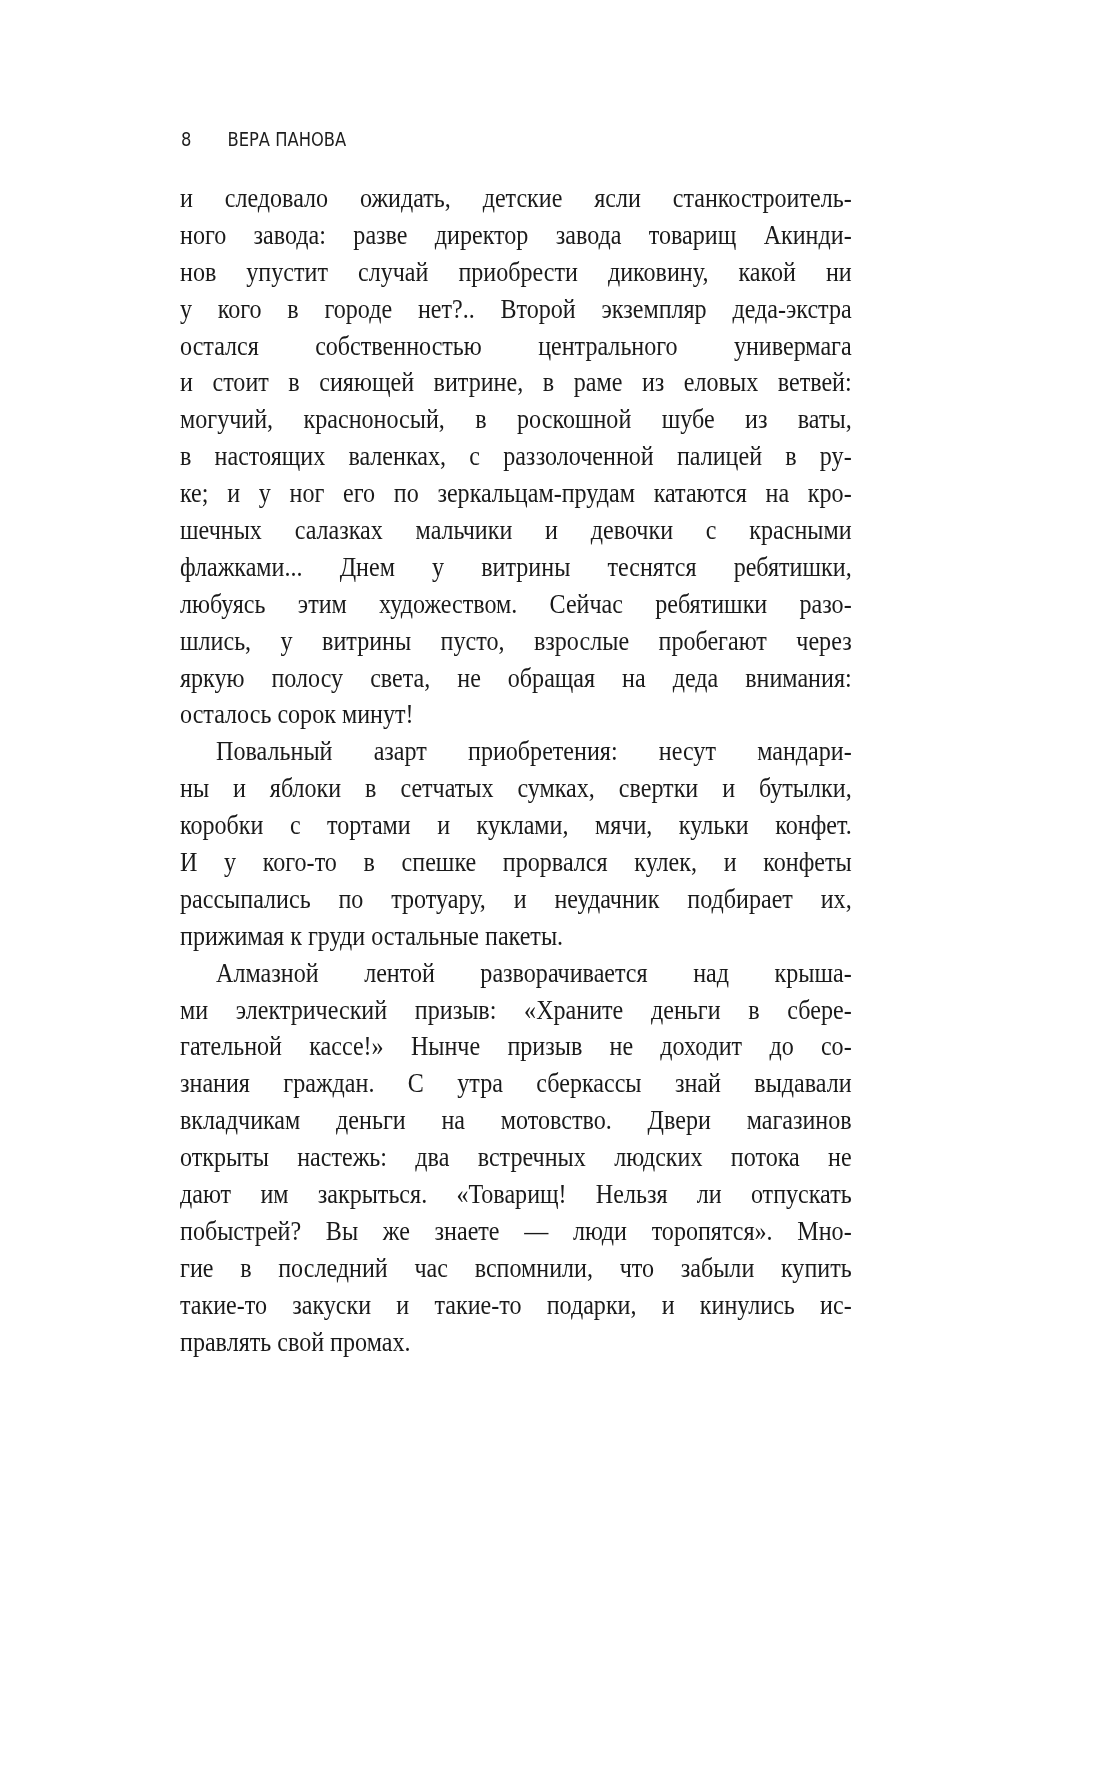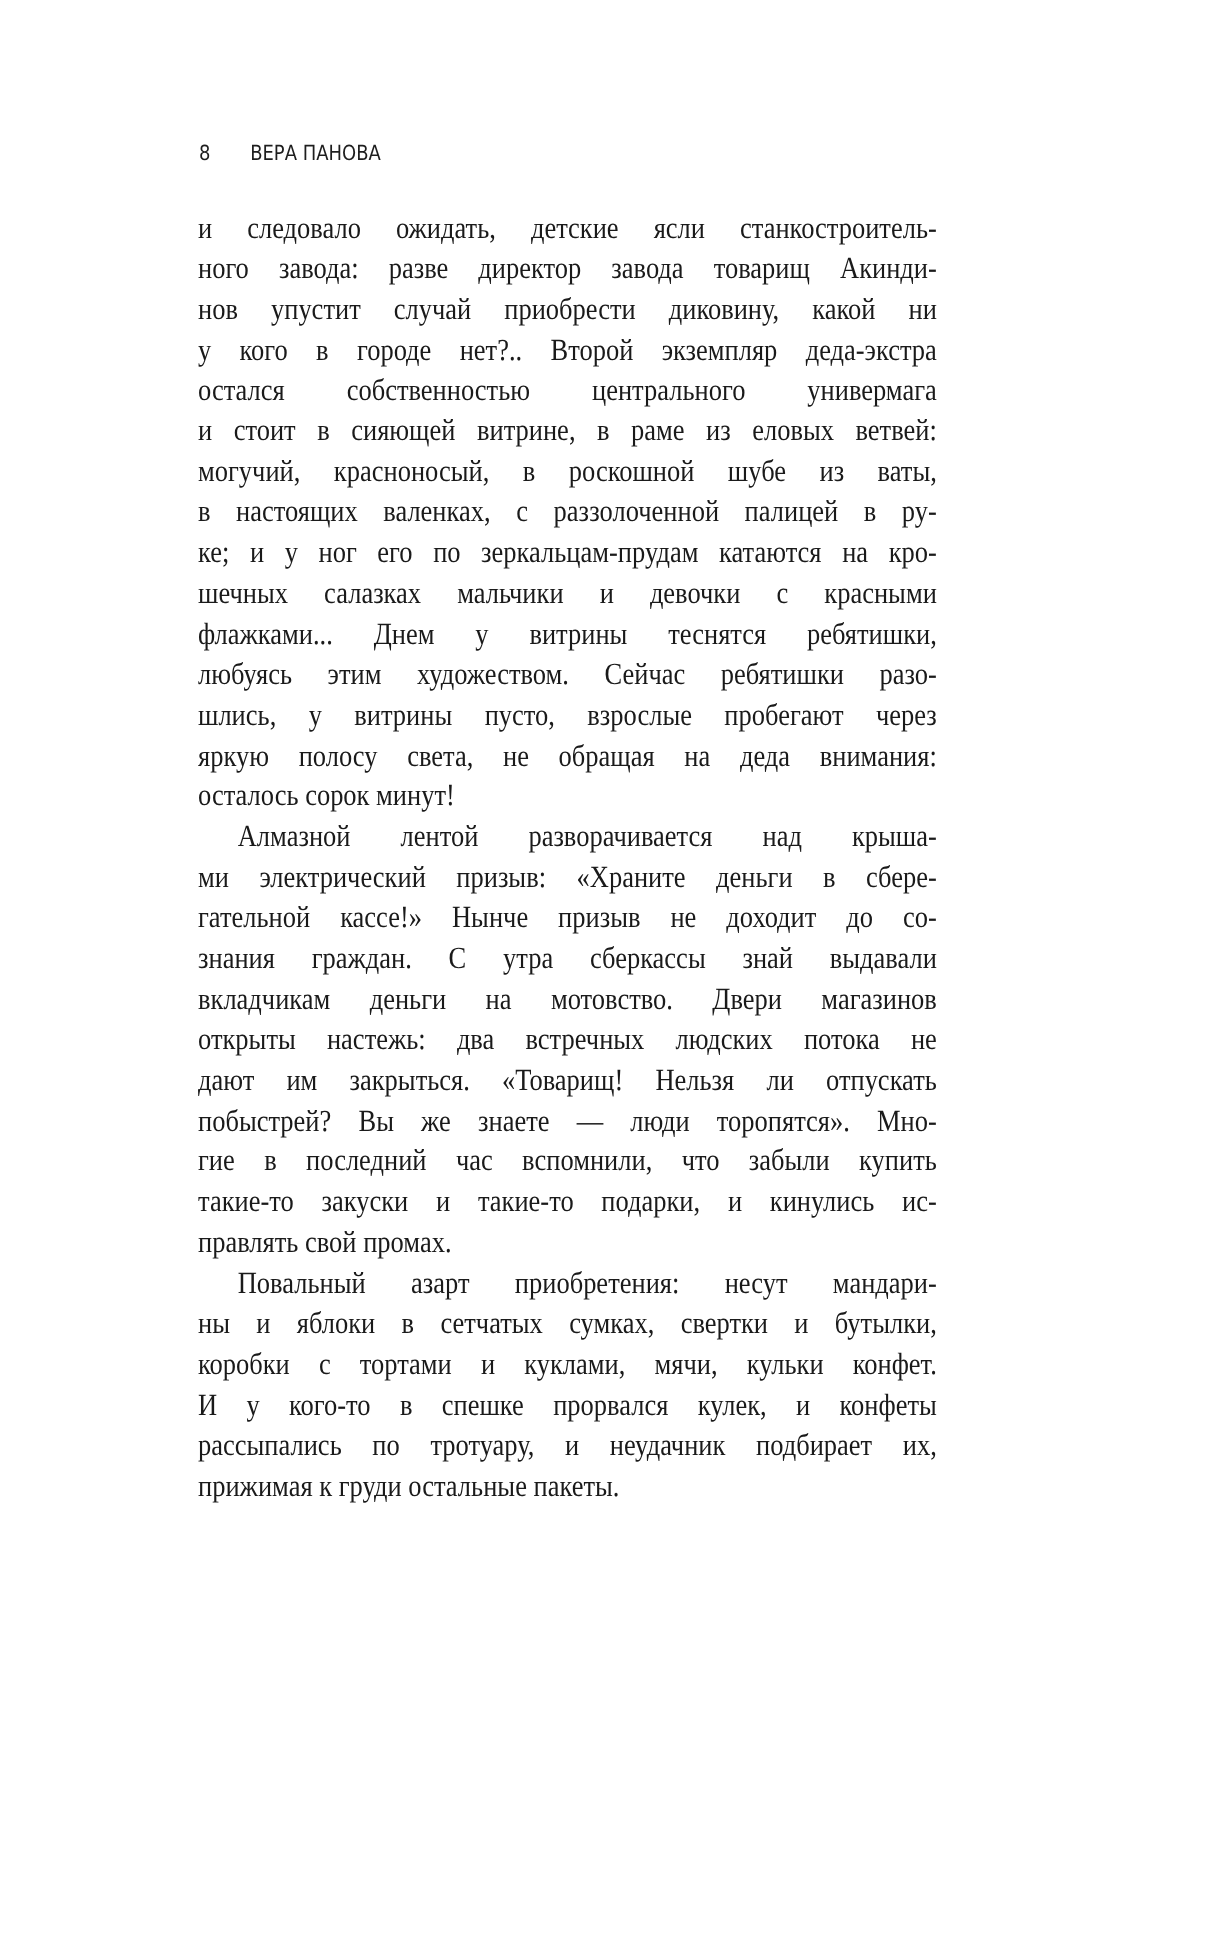--- a/index.html
+++ b/index.html
@@ -33,21 +33,21 @@
       transform: scaleX(0.86);
       transform-origin: left center;
     }
     .running-head .folio {
       display: inline-block;
       width: 54px;
     }
     .text-block {
       position: absolute;
       left: 180px;
-      top: 190px;
+      top: 180px;
       width: 672px;
       font-family: "Liberation Serif", "DejaVu Serif", serif;
       font-size: 28px;
       line-height: 36.9px;
       color: #1a1a1a;
     }
     .line {
       display: block;
       height: 36.9px;
       white-space: nowrap;
@@ -86,34 +86,34 @@
       <span class="line">в настоящих валенках, с раззолоченной палицей в ру-</span>
       <span class="line">ке; и у ног его по зеркальцам-прудам катаются на кро-</span>
       <span class="line">шечных салазках мальчики и девочки с красными</span>
       <span class="line">флажками... Днем у витрины теснятся ребятишки,</span>
       <span class="line">любуясь этим художеством. Сейчас ребятишки разо-</span>
       <span class="line">шлись, у витрины пусто, взрослые пробегают через</span>
       <span class="line">яркую полосу света, не обращая на деда внимания:</span>
       <span class="line last">осталось сорок минут!</span>
     </div>
     <div>
+      <span class="line indent">Повальный азарт приобретения: несут мандари-</span>
+      <span class="line">ны и яблоки в сетчатых сумках, свертки и бутылки,</span>
+      <span class="line">коробки с тортами и куклами, мячи, кульки конфет.</span>
+      <span class="line">И у кого-то в спешке прорвался кулек, и конфеты</span>
+      <span class="line">рассыпались по тротуару, и неудачник подбирает их,</span>
+      <span class="line last">прижимая к груди остальные пакеты.</span>
+    </div>
+    <div>
       <span class="line indent">Алмазной лентой разворачивается над крыша-</span>
       <span class="line">ми электрический призыв: «Храните деньги в сбере-</span>
       <span class="line">гательной кассе!» Нынче призыв не доходит до со-</span>
       <span class="line">знания граждан. С утра сберкассы знай выдавали</span>
       <span class="line">вкладчикам деньги на мотовство. Двери магазинов</span>
       <span class="line">открыты настежь: два встречных людских потока не</span>
       <span class="line">дают им закрыться. «Товарищ! Нельзя ли отпускать</span>
       <span class="line">побыстрей? Вы же знаете — люди торопятся». Мно-</span>
       <span class="line">гие в последний час вспомнили, что забыли купить</span>
       <span class="line">такие-то закуски и такие-то подарки, и кинулись ис-</span>
       <span class="line last">правлять свой промах.</span>
     </div>
-    <div>
-      <span class="line indent">Повальный азарт приобретения: несут мандари-</span>
-      <span class="line">ны и яблоки в сетчатых сумках, свертки и бутылки,</span>
-      <span class="line">коробки с тортами и куклами, мячи, кульки конфет.</span>
-      <span class="line">И у кого-то в спешке прорвался кулек, и конфеты</span>
-      <span class="line">рассыпались по тротуару, и неудачник подбирает их,</span>
-      <span class="line last">прижимая к груди остальные пакеты.</span>
-    </div>
   </div>
 </div>
 
 </body></html>

